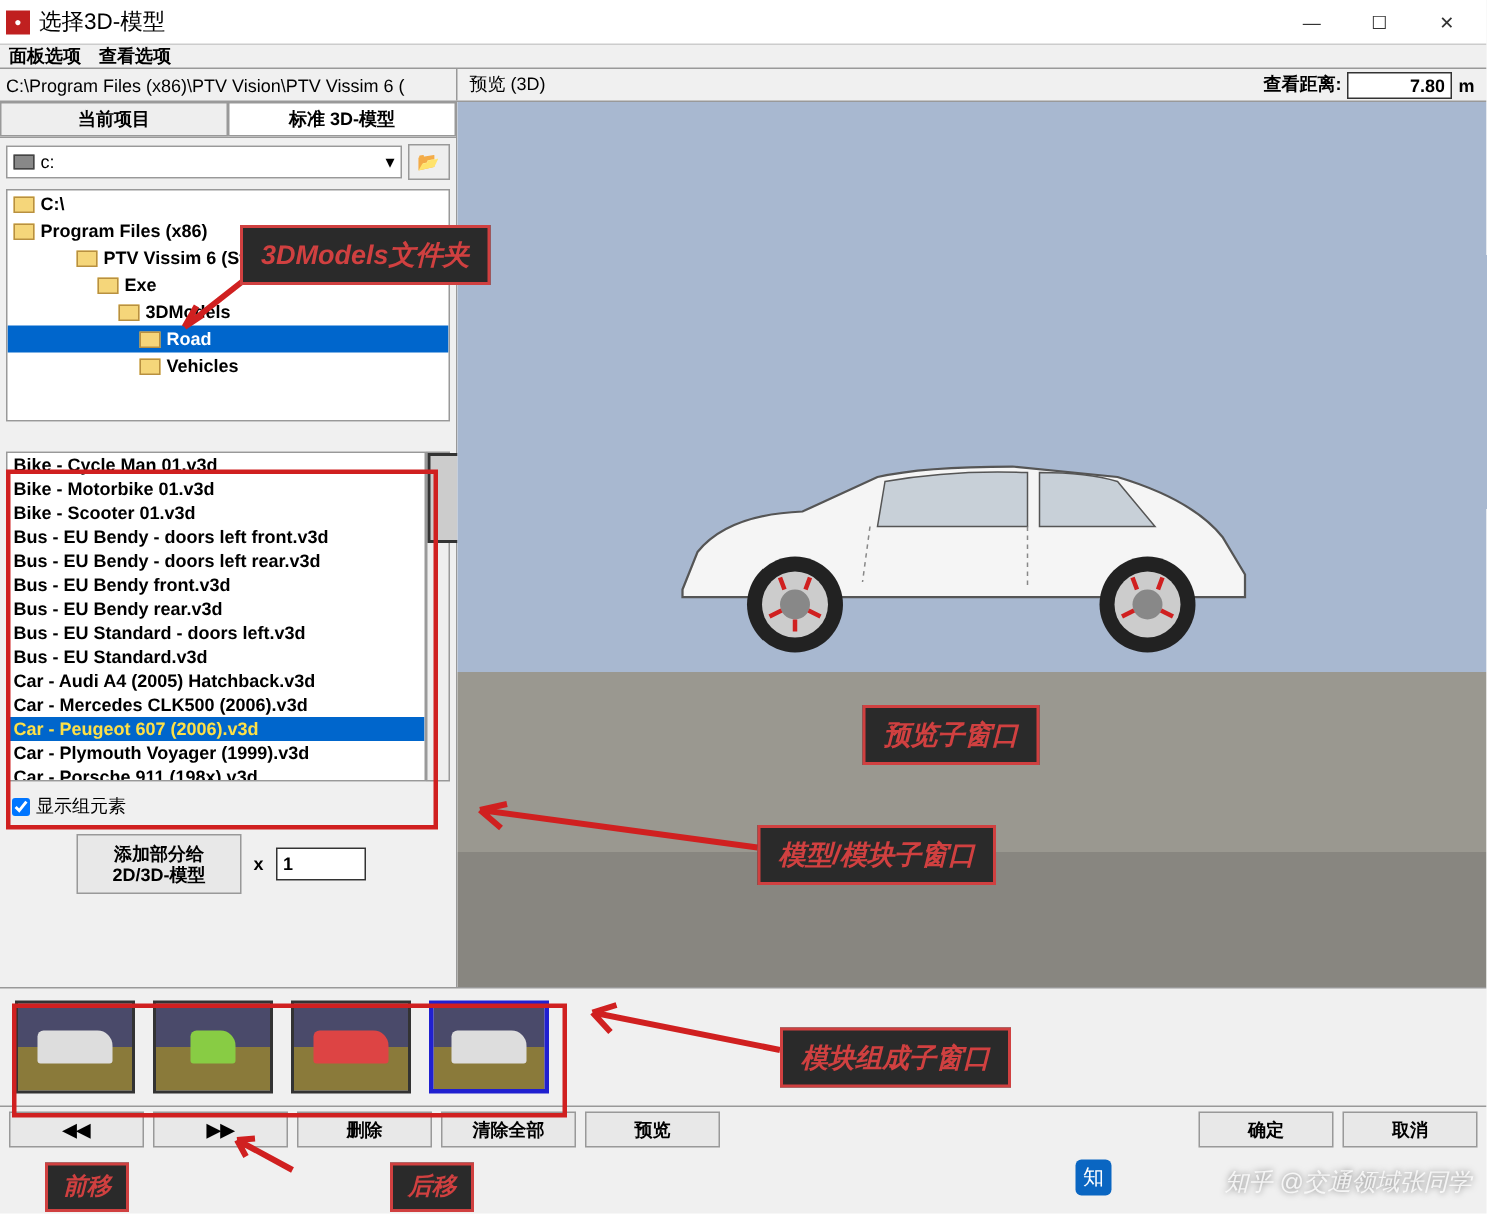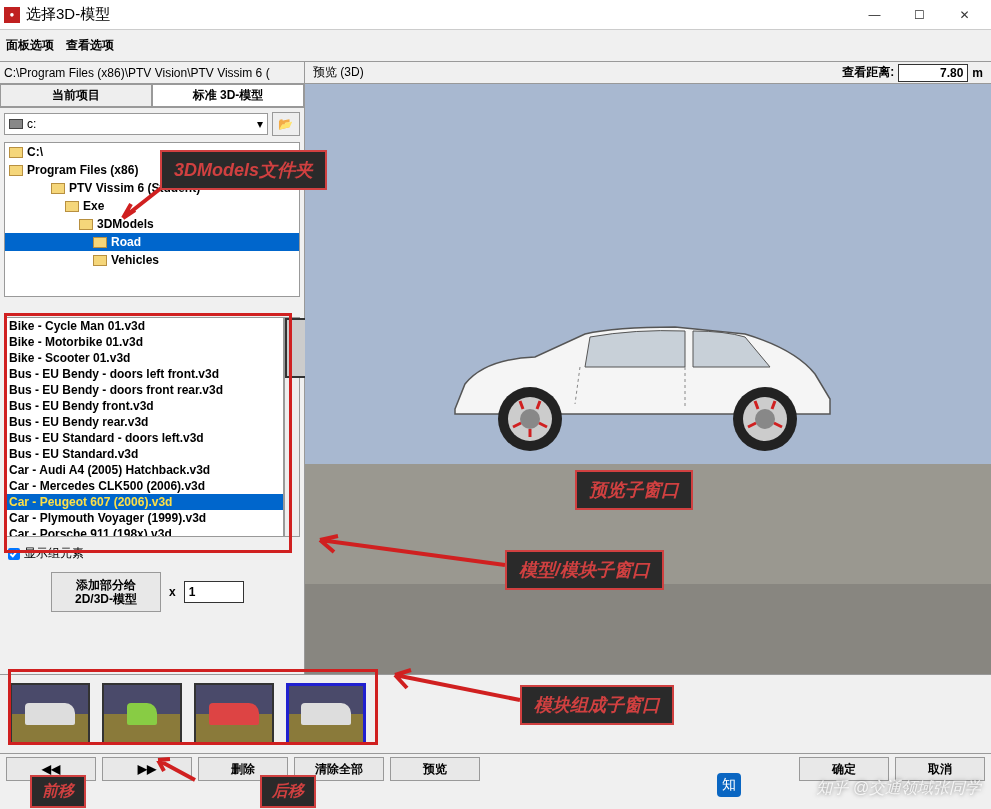--- a/index.html
+++ b/index.html
@@ -4,21 +4,21 @@
 <style>
 * { box-sizing: border-box; margin: 0; padding: 0; font-family: "Microsoft YaHei", Arial, sans-serif; font-size: 12px; }
 body { width: 991px; height: 809px; background: #f0f0f0; position: relative; overflow: hidden; }
 
 .titlebar { height: 30px; background: #fff; display: flex; align-items: center; padding: 0 4px; border-bottom: 1px solid #ccc; }
 .titlebar .app-icon { width: 16px; height: 16px; background: #c02020; margin-right: 6px; display:flex; align-items:center; justify-content:center; color:#fff; font-size:8px; }
 .titlebar .title { flex: 1; font-size: 15px; }
 .titlebar .win-btns { display: flex; }
 .titlebar .win-btn { width: 45px; height: 28px; display: flex; align-items: center; justify-content: center; color: #333; }
 
-.menubar { height: 32px; background: #f0f0f0; display: flex; align-items: center; padding: 0 6px; border-bottom: 1px solid #999; gap: 12px; }
+.menubar { height: 16px; background: #f0f0f0; display: flex; align-items: center; padding: 0 6px; border-bottom: 1px solid #999; gap: 12px; }
 .menubar span { font-size: 12px; font-weight: bold; }
 
 .pathbar { height: 22px; background: #f0f0f0; display: flex; align-items: center; border-bottom: 1px solid #999; }
 .pathbar .path { flex: 0 0 305px; padding: 0 4px; white-space: nowrap; overflow: hidden; border-right: 1px solid #999; height: 100%; display:flex; align-items:center;}
 .pathbar .preview-label { padding: 0 8px; }
 .pathbar .spacer { flex: 1; }
 .pathbar .dist-label { padding: 0 4px; font-weight: bold; }
 .pathbar .dist-input { width: 70px; height: 18px; border: 1px solid #333; text-align: right; padding: 0 4px; font-weight: bold; margin-right: 2px; }
 .pathbar .unit { padding: 0 8px 0 2px; font-weight: bold; }
 
@@ -156,21 +156,21 @@
           <div class="folder"></div>
           <span style="font-weight: bold;">Vehicles</span>
         </div>
       </div>
     <div class="filelist-wrap">
       <div class="filelist" id="filelist">
           <div class="file-item">Bike - Cycle Man 01.v3d</div>
           <div class="file-item">Bike - Motorbike 01.v3d</div>
           <div class="file-item">Bike - Scooter 01.v3d</div>
           <div class="file-item">Bus - EU Bendy - doors left front.v3d</div>
-          <div class="file-item">Bus - EU Bendy - doors front rear.v3d</div>
+          <div class="file-item">Bus - EU Bendy - doors left rear.v3d</div>
           <div class="file-item">Bus - EU Bendy front.v3d</div>
           <div class="file-item">Bus - EU Bendy rear.v3d</div>
           <div class="file-item">Bus - EU Standard - doors left.v3d</div>
           <div class="file-item">Bus - EU Standard.v3d</div>
           <div class="file-item">Car - Audi A4 (2005) Hatchback.v3d</div>
           <div class="file-item">Car - Mercedes CLK500 (2006).v3d</div>
           <div class="file-item selected">Car - Peugeot 607 (2006).v3d</div>
           <div class="file-item">Car - Plymouth Voyager (1999).v3d</div>
           <div class="file-item">Car - Porsche 911 (198x).v3d</div>
         </div>

